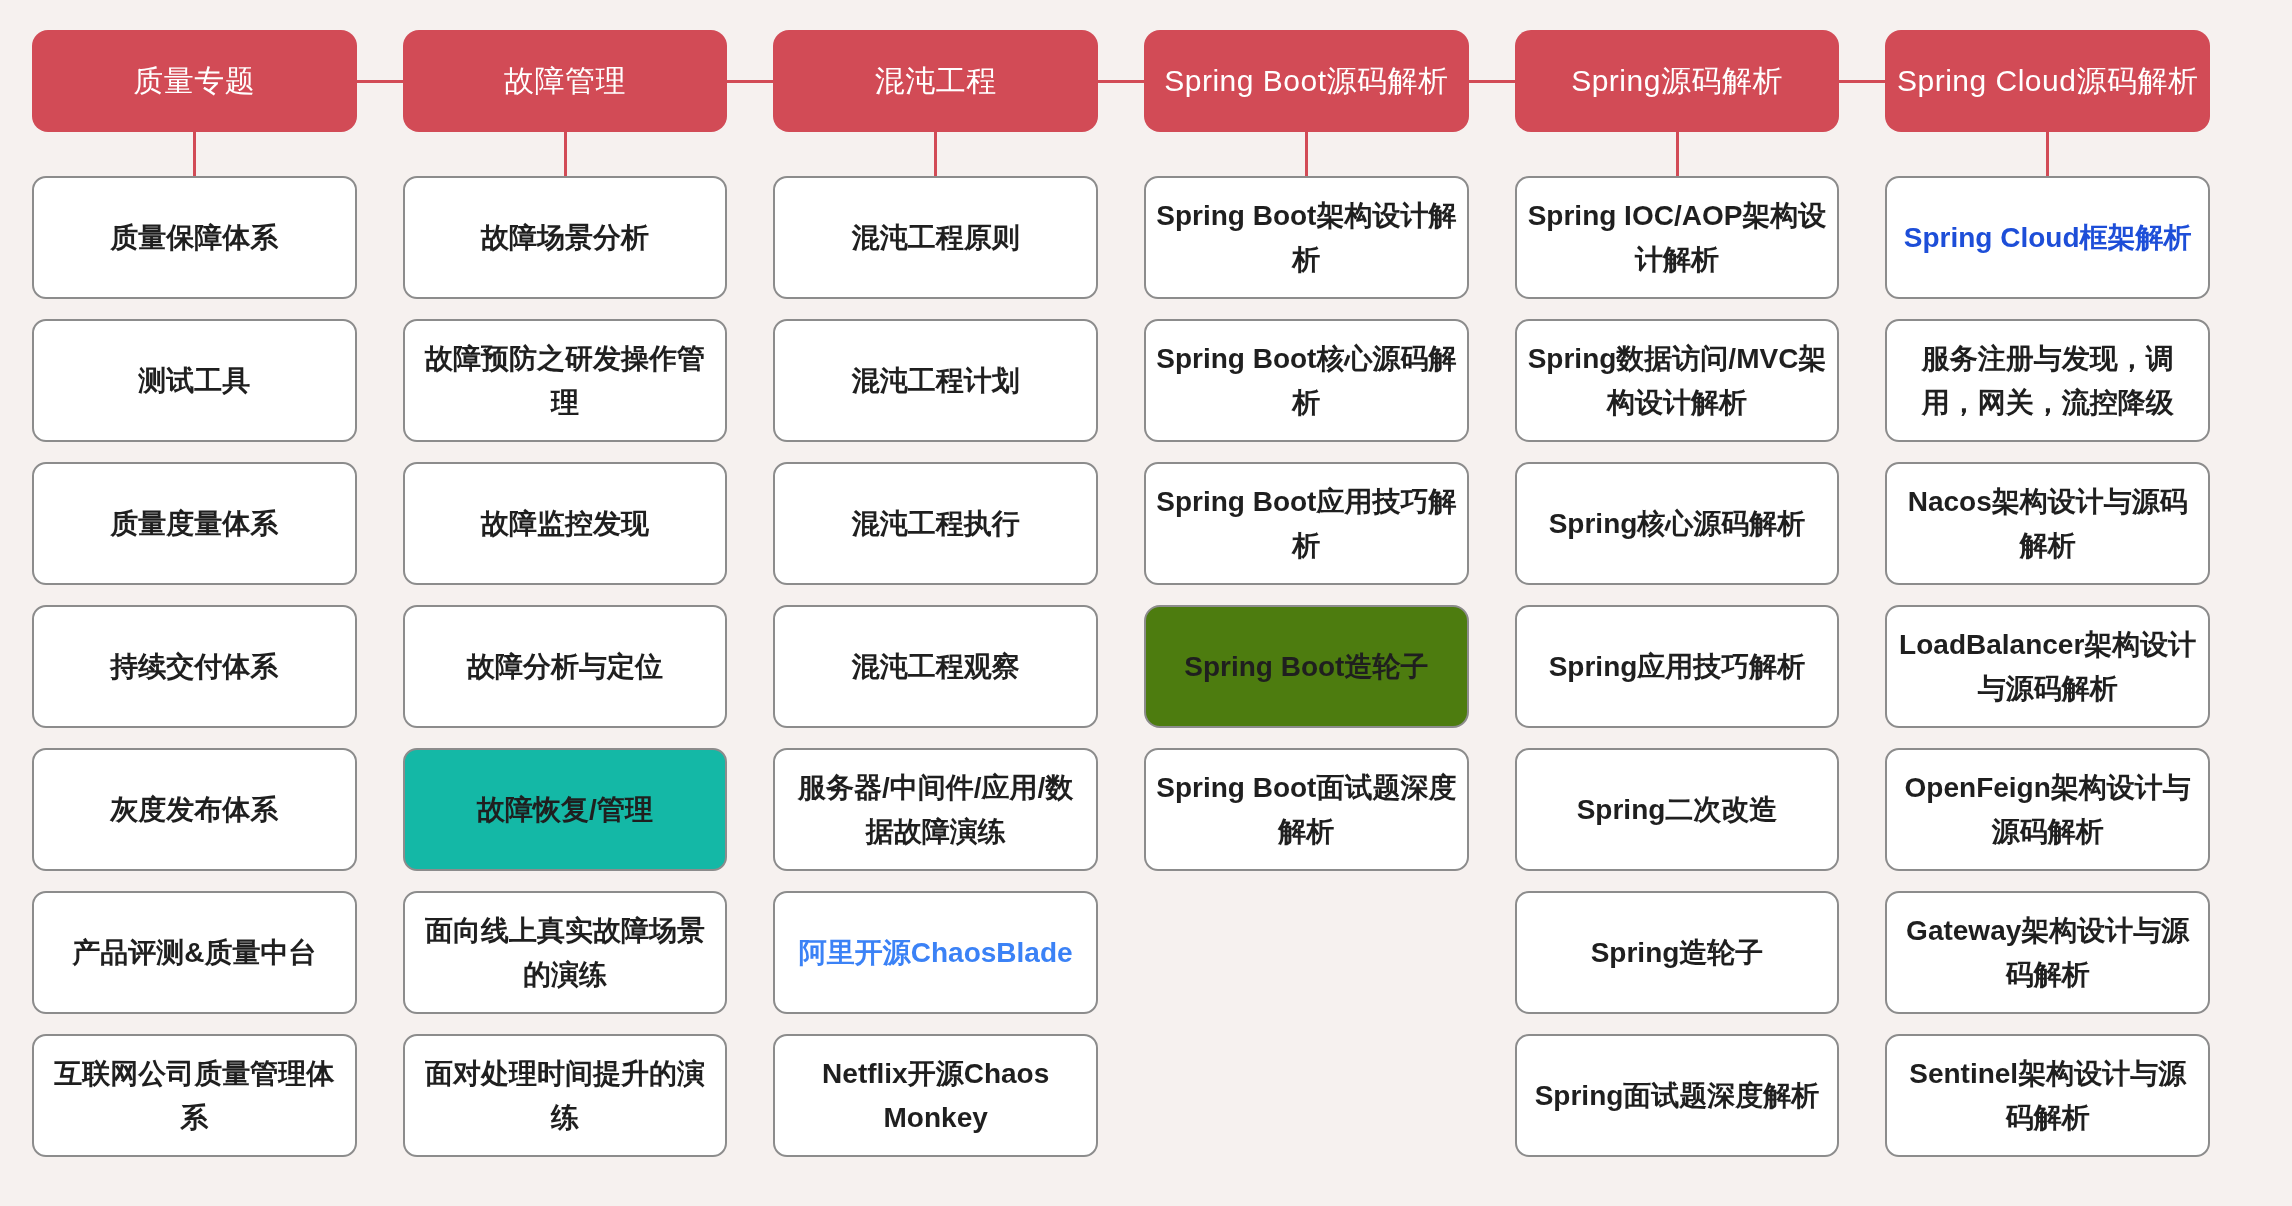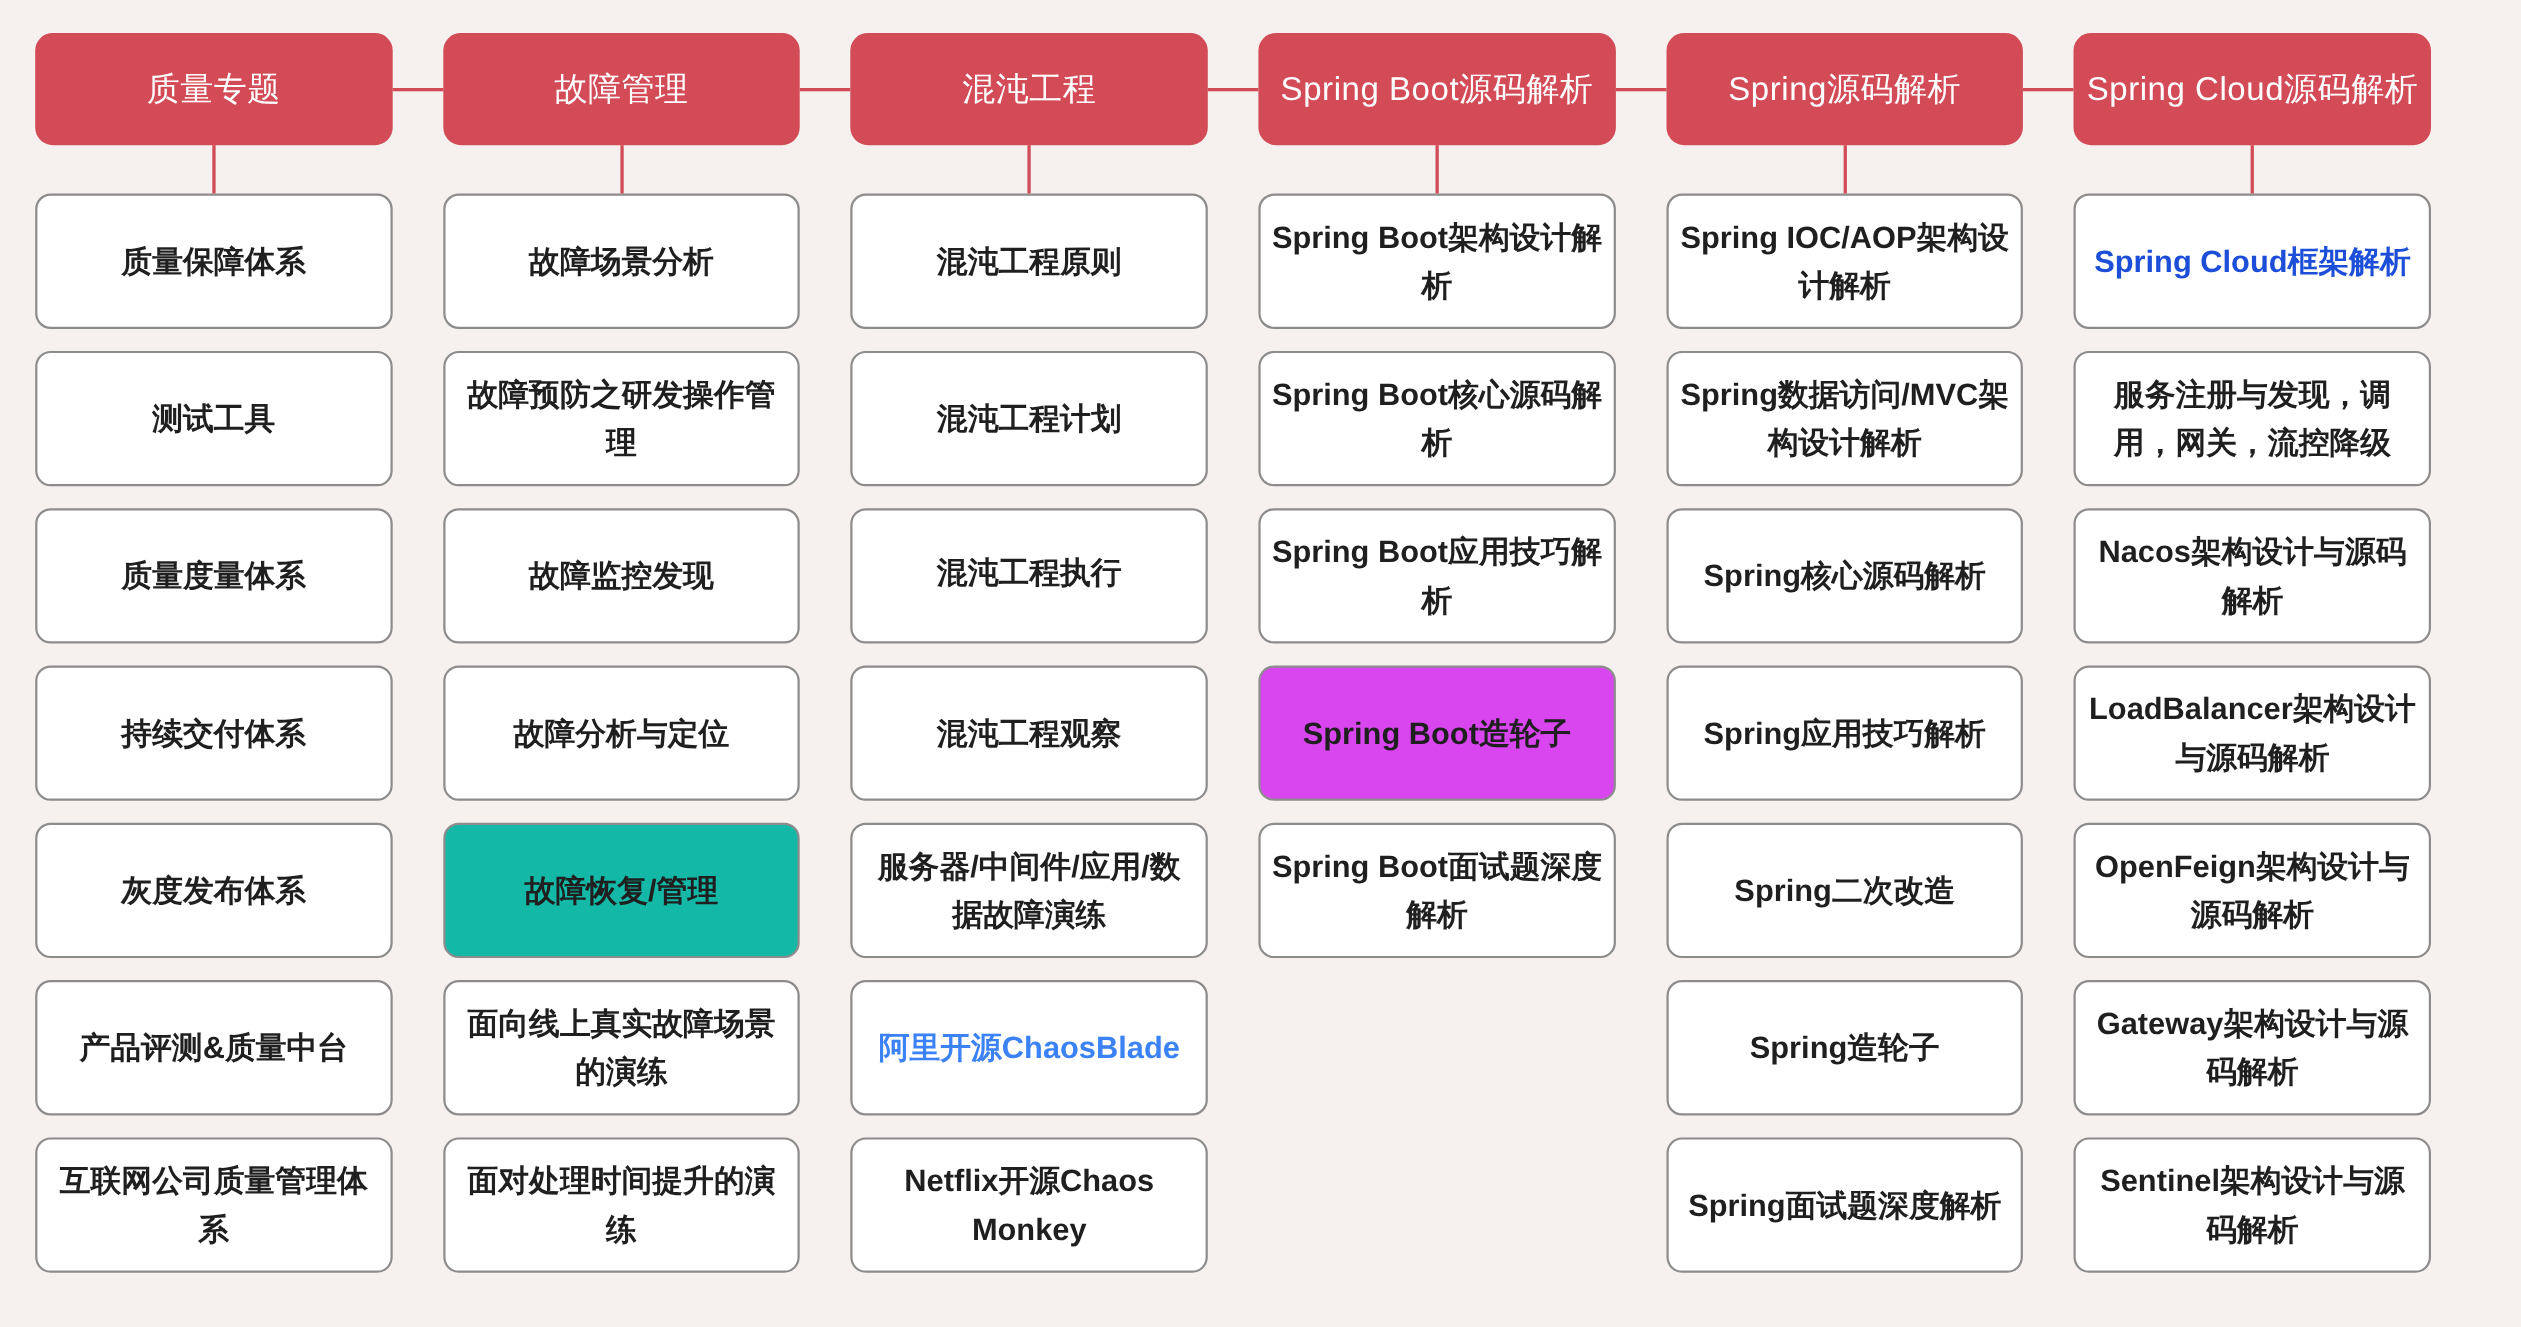--- a/index.html
+++ b/index.html
@@ -168,21 +168,21 @@
     <div class="v-connector"></div>
     <div class="items">
   <div class="box" style="background: rgb(255, 255, 255); border-color: rgb(140, 140, 140); color: rgb(31, 31, 31);">
     <span class="box-label">混沌工程原则</span>
   </div>
 
   <div class="box" style="background: rgb(255, 255, 255); border-color: rgb(140, 140, 140); color: rgb(31, 31, 31);">
     <span class="box-label">混沌工程计划</span>
   </div>
 
-  <div class="box" style="background: rgb(255, 255, 255); border-color: rgb(140, 140, 140); color: rgb(31, 31, 31); font-family: Liberation Mono, monospace;">
+  <div class="box" style="background: rgb(255, 255, 255); border-color: rgb(140, 140, 140); color: rgb(31, 31, 31);">
     <span class="box-label">混沌工程执行</span>
   </div>
 
   <div class="box" style="background: rgb(255, 255, 255); border-color: rgb(140, 140, 140); color: rgb(31, 31, 31);">
     <span class="box-label">混沌工程观察</span>
   </div>
 
   <div class="box" style="background: rgb(255, 255, 255); border-color: rgb(140, 140, 140); color: rgb(31, 31, 31);">
     <span class="box-label">服务器/中间件/应用/数据故障演练</span>
   </div>
@@ -211,21 +211,21 @@
 
   <div class="box" style="background: rgb(255, 255, 255); border-color: rgb(140, 140, 140); color: rgb(31, 31, 31);">
     <span class="box-label">Spring Boot核心源码解析</span>
   </div>
 
   <div class="box" style="background: rgb(255, 255, 255); border-color: rgb(140, 140, 140); color: rgb(31, 31, 31);">
     <span class="box-label">Spring Boot应用技巧解析</span>
   </div>
 
 
-  <div class="box" style="background: #d946ef; border-color: rgb(140, 140, 140); color: rgb(31, 31, 31);">
+  <div class="box" style="background: #4d7c0f; border-color: rgb(140, 140, 140); color: rgb(31, 31, 31); border-radius: 16px;">
     <span class="box-label">Spring Boot造轮子</span>
   </div>
 
   <div class="box" style="background: rgb(255, 255, 255); border-color: rgb(140, 140, 140); color: rgb(31, 31, 31);">
     <span class="box-label">Spring Boot面试题深度解析</span>
   </div>
 </div>
   </div>
 
   <div class="column">

